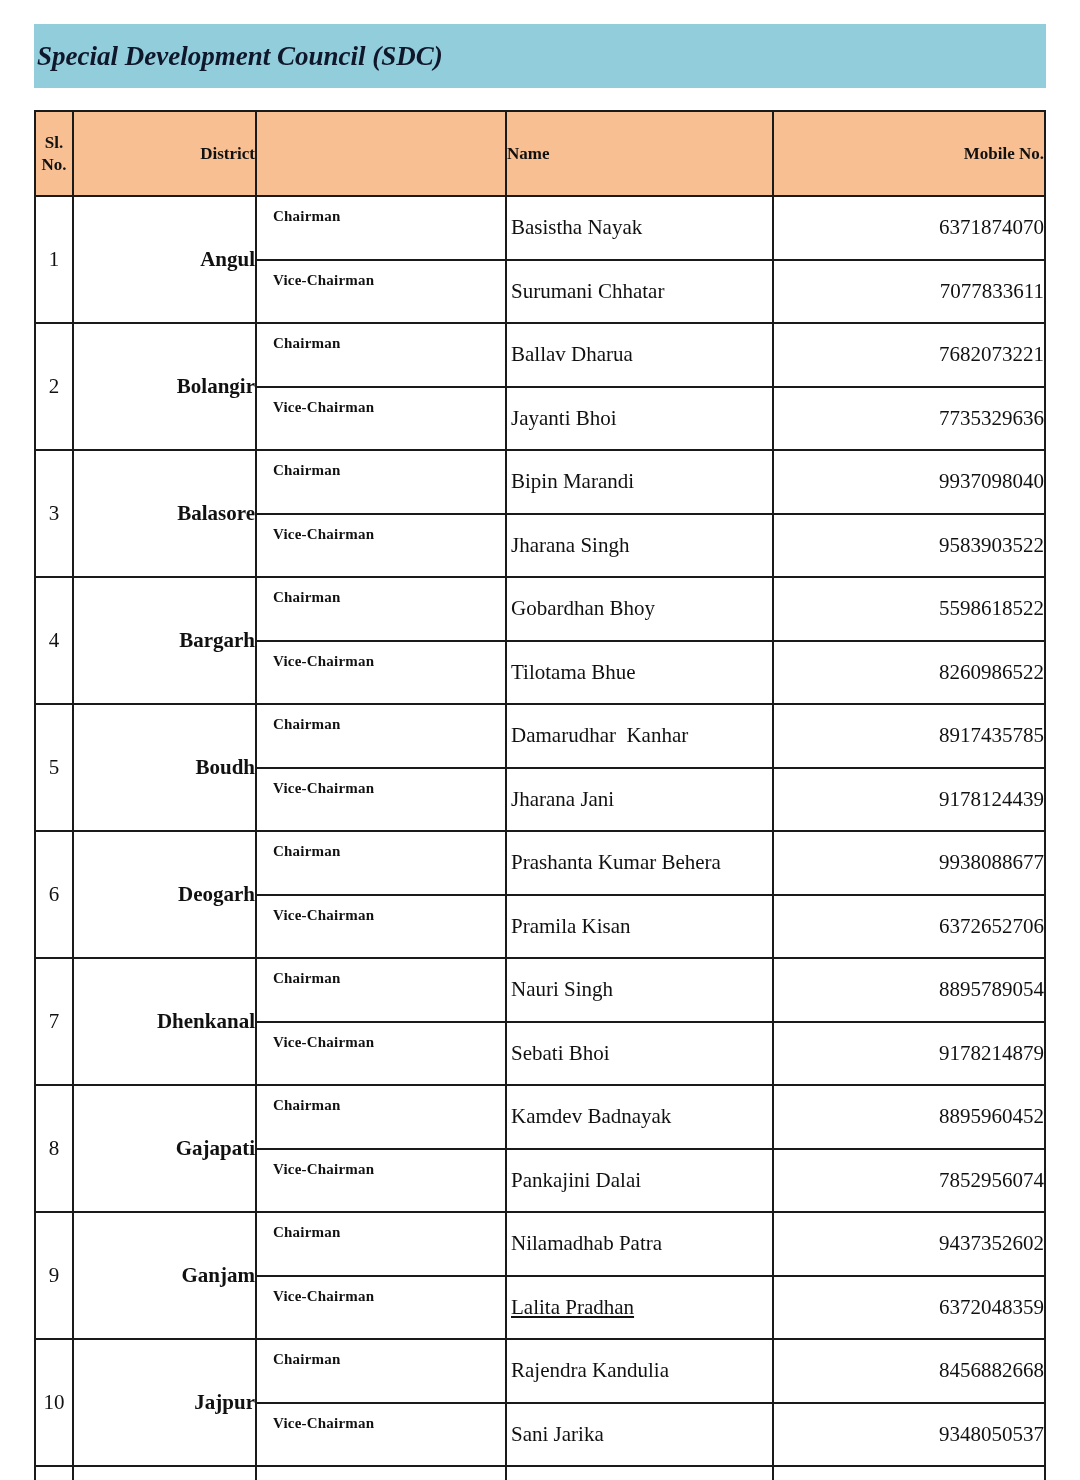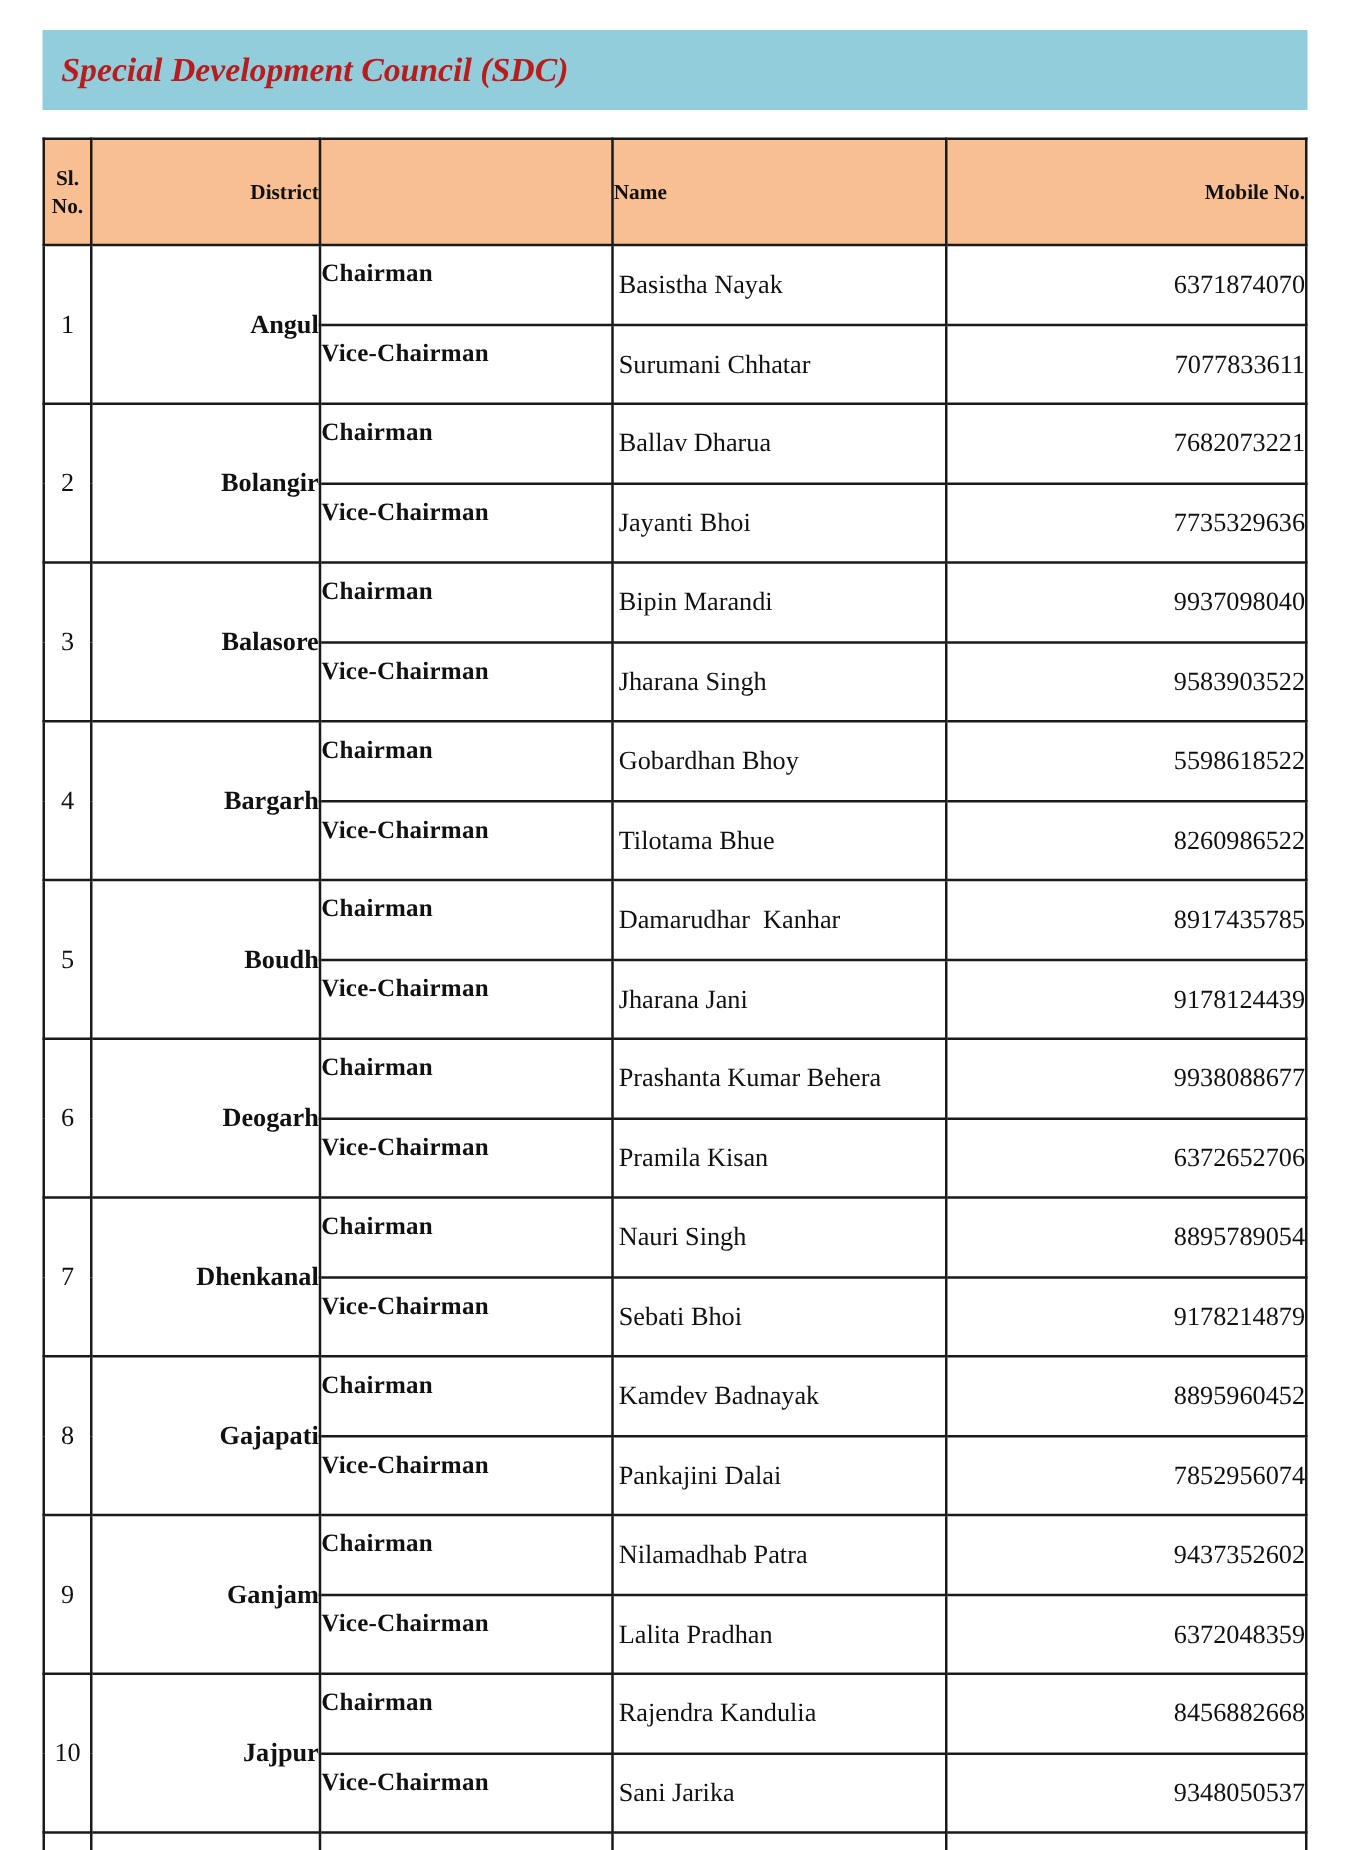--- a/index.html
+++ b/index.html
@@ -1,28 +1,28 @@
 <!DOCTYPE html>
 <html><head>
 <meta charset="utf-8">
 <style>
   html, body { margin: 0; padding: 0; background: #ffffff; }
   body { width: 1080px; height: 1480px; position: relative; overflow: hidden;
          font-family: "Liberation Serif", "DejaVu Serif", serif; color: #111; }
   .title-bar { position: absolute; left: 34px; top: 24px; width: 1012px; height: 64px;
                background: #92cddc; display: flex; align-items: center; }
-  .title-bar h1 { margin: 0 0 0 15px; font-size: 27px; font-weight: bold; font-style: italic; color: #b91c1c; }
+  .title-bar h1 { margin: 0 0 0 3px; font-size: 27px; font-weight: bold; font-style: italic; color: #0f172a; }
   table { position: absolute; left: 34px; top: 110px; border-collapse: collapse;
           table-layout: fixed; width: 1012px; }
   td, th { border: 2px solid #1a1a1a; padding: 0; }
   thead th { background: #f8bf92; height: 83px; font-size: 17px; font-weight: bold; text-align: center; line-height: 22px; }
   tbody td { height: 50.5px; font-size: 21px; }
   .c-sl { width: 36px; text-align: center; }
   .c-dist { width: 181px; text-align: right; font-weight: bold; }
-  .c-role { width: 232px; text-align: left; font-weight: bold; padding-left: 0; font-size: 20px; letter-spacing: 0.2px; }
+  .c-role { width: 232px; text-align: left; font-weight: bold; padding-left: 16px; font-size: 15px; letter-spacing: 0.2px; }
   .c-name { width: 265px; text-align: left; padding-left: 4px; }
   .c-mob { text-align: right; }
   .role-top { vertical-align: top; padding-top: 11px; }
   tbody td.c-name, tbody td.c-mob { vertical-align: middle; }
 </style>
 </head>
 <body>
 
 <div class="title-bar">
   <h1>Special Development Council (SDC)</h1>
@@ -137,21 +137,21 @@
       </tr>
       <tr>
         <td class="c-sl" rowspan="2">9</td>
         <td class="c-dist" rowspan="2">Ganjam</td>
         <td class="c-role role-top">Chairman</td>
         <td class="c-name" style="white-space: pre;">Nilamadhab Patra</td>
         <td class="c-mob">9437352602</td>
       </tr>
       <tr>
         <td class="c-role role-top">Vice-Chairman</td>
-        <td class="c-name" style="white-space: pre;">Lalita Pradhan</td>
+        <td class="c-name" style="white-space: pre; text-decoration: underline;">Lalita Pradhan</td>
         <td class="c-mob">6372048359</td>
       </tr>
       <tr>
         <td class="c-sl" rowspan="2">10</td>
         <td class="c-dist" rowspan="2">Jajpur</td>
         <td class="c-role role-top">Chairman</td>
         <td class="c-name" style="white-space: pre;">Rajendra Kandulia</td>
         <td class="c-mob">8456882668</td>
       </tr>
       <tr>

